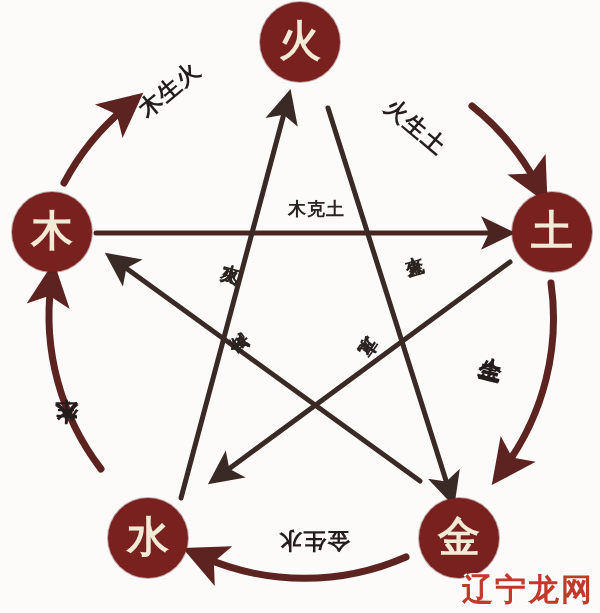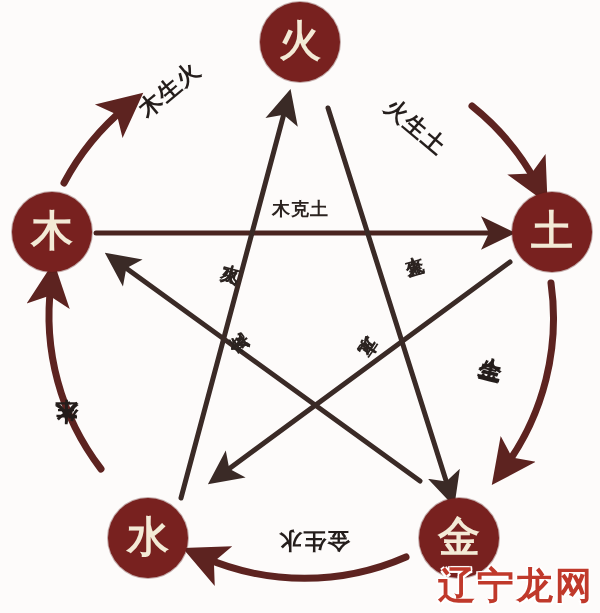--- a/index.html
+++ b/index.html
@@ -62,21 +62,21 @@
     color: #2b2320;
   }
   .vert {
     writing-mode: vertical-rl;
     text-orientation: upright;
   }
   #watermark {
     position: absolute;
     right: 6px;
     bottom: 2px;
-    font-size: 37px;
+    font-size: 31px;
     font-weight: 700;
     color: #c0392b;
     letter-spacing: 2px;
     font-family: Liberation Sans, sans-serif;
     text-shadow:
       -1.5px -1.5px 0 #ffffff,
        1.5px -1.5px 0 #ffffff,
       -1.5px  1.5px 0 #ffffff,
        1.5px  1.5px 0 #ffffff,
        0 0 2px #ffffff;
@@ -151,21 +151,21 @@
   <div class="gen-label" style="left:132px; top:101px; transform:rotate(-40deg); transform-origin:left top;">木生火</div>
 
   <div class="gen-label" style="left:398px; top:92px; transform:rotate(40deg); transform-origin:left top;">火生土</div>
 
   <div class="gen-label vert" style="left:484px; top:336px; transform:rotate(14deg); transform-origin:left top;">土生金</div>
 
   <div class="gen-label" style="left:350px; top:556px; transform:rotate(180deg); transform-origin:left top;">金生水</div>
 
   <div class="gen-label vert" style="left:81px; top:444px; transform:rotate(180deg); transform-origin:left top;">水生木</div>
 
-  <div class="ke-label" style="left:272px; top:197px;">木克土</div>
+  <div class="ke-label" style="left:288px; top:197px;">木克土</div>
 
   <div class="ke-label vert" style="left:396px; top:352px; transform:rotate(125deg); transform-origin:left top;">土克水</div>
 
   <div class="ke-label vert" style="left:225px; top:247px; transform:rotate(15deg); transform-origin:left top;">水克火</div>
 
   <div class="ke-label vert" style="left:396px; top:246px; transform:rotate(-16deg); transform-origin:left top;">火克金</div>
 
   <div class="ke-label vert" style="left:225px; top:368px; transform:rotate(-125deg); transform-origin:left top;">金克木</div>
 
   <div id="watermark">辽宁龙网</div>

